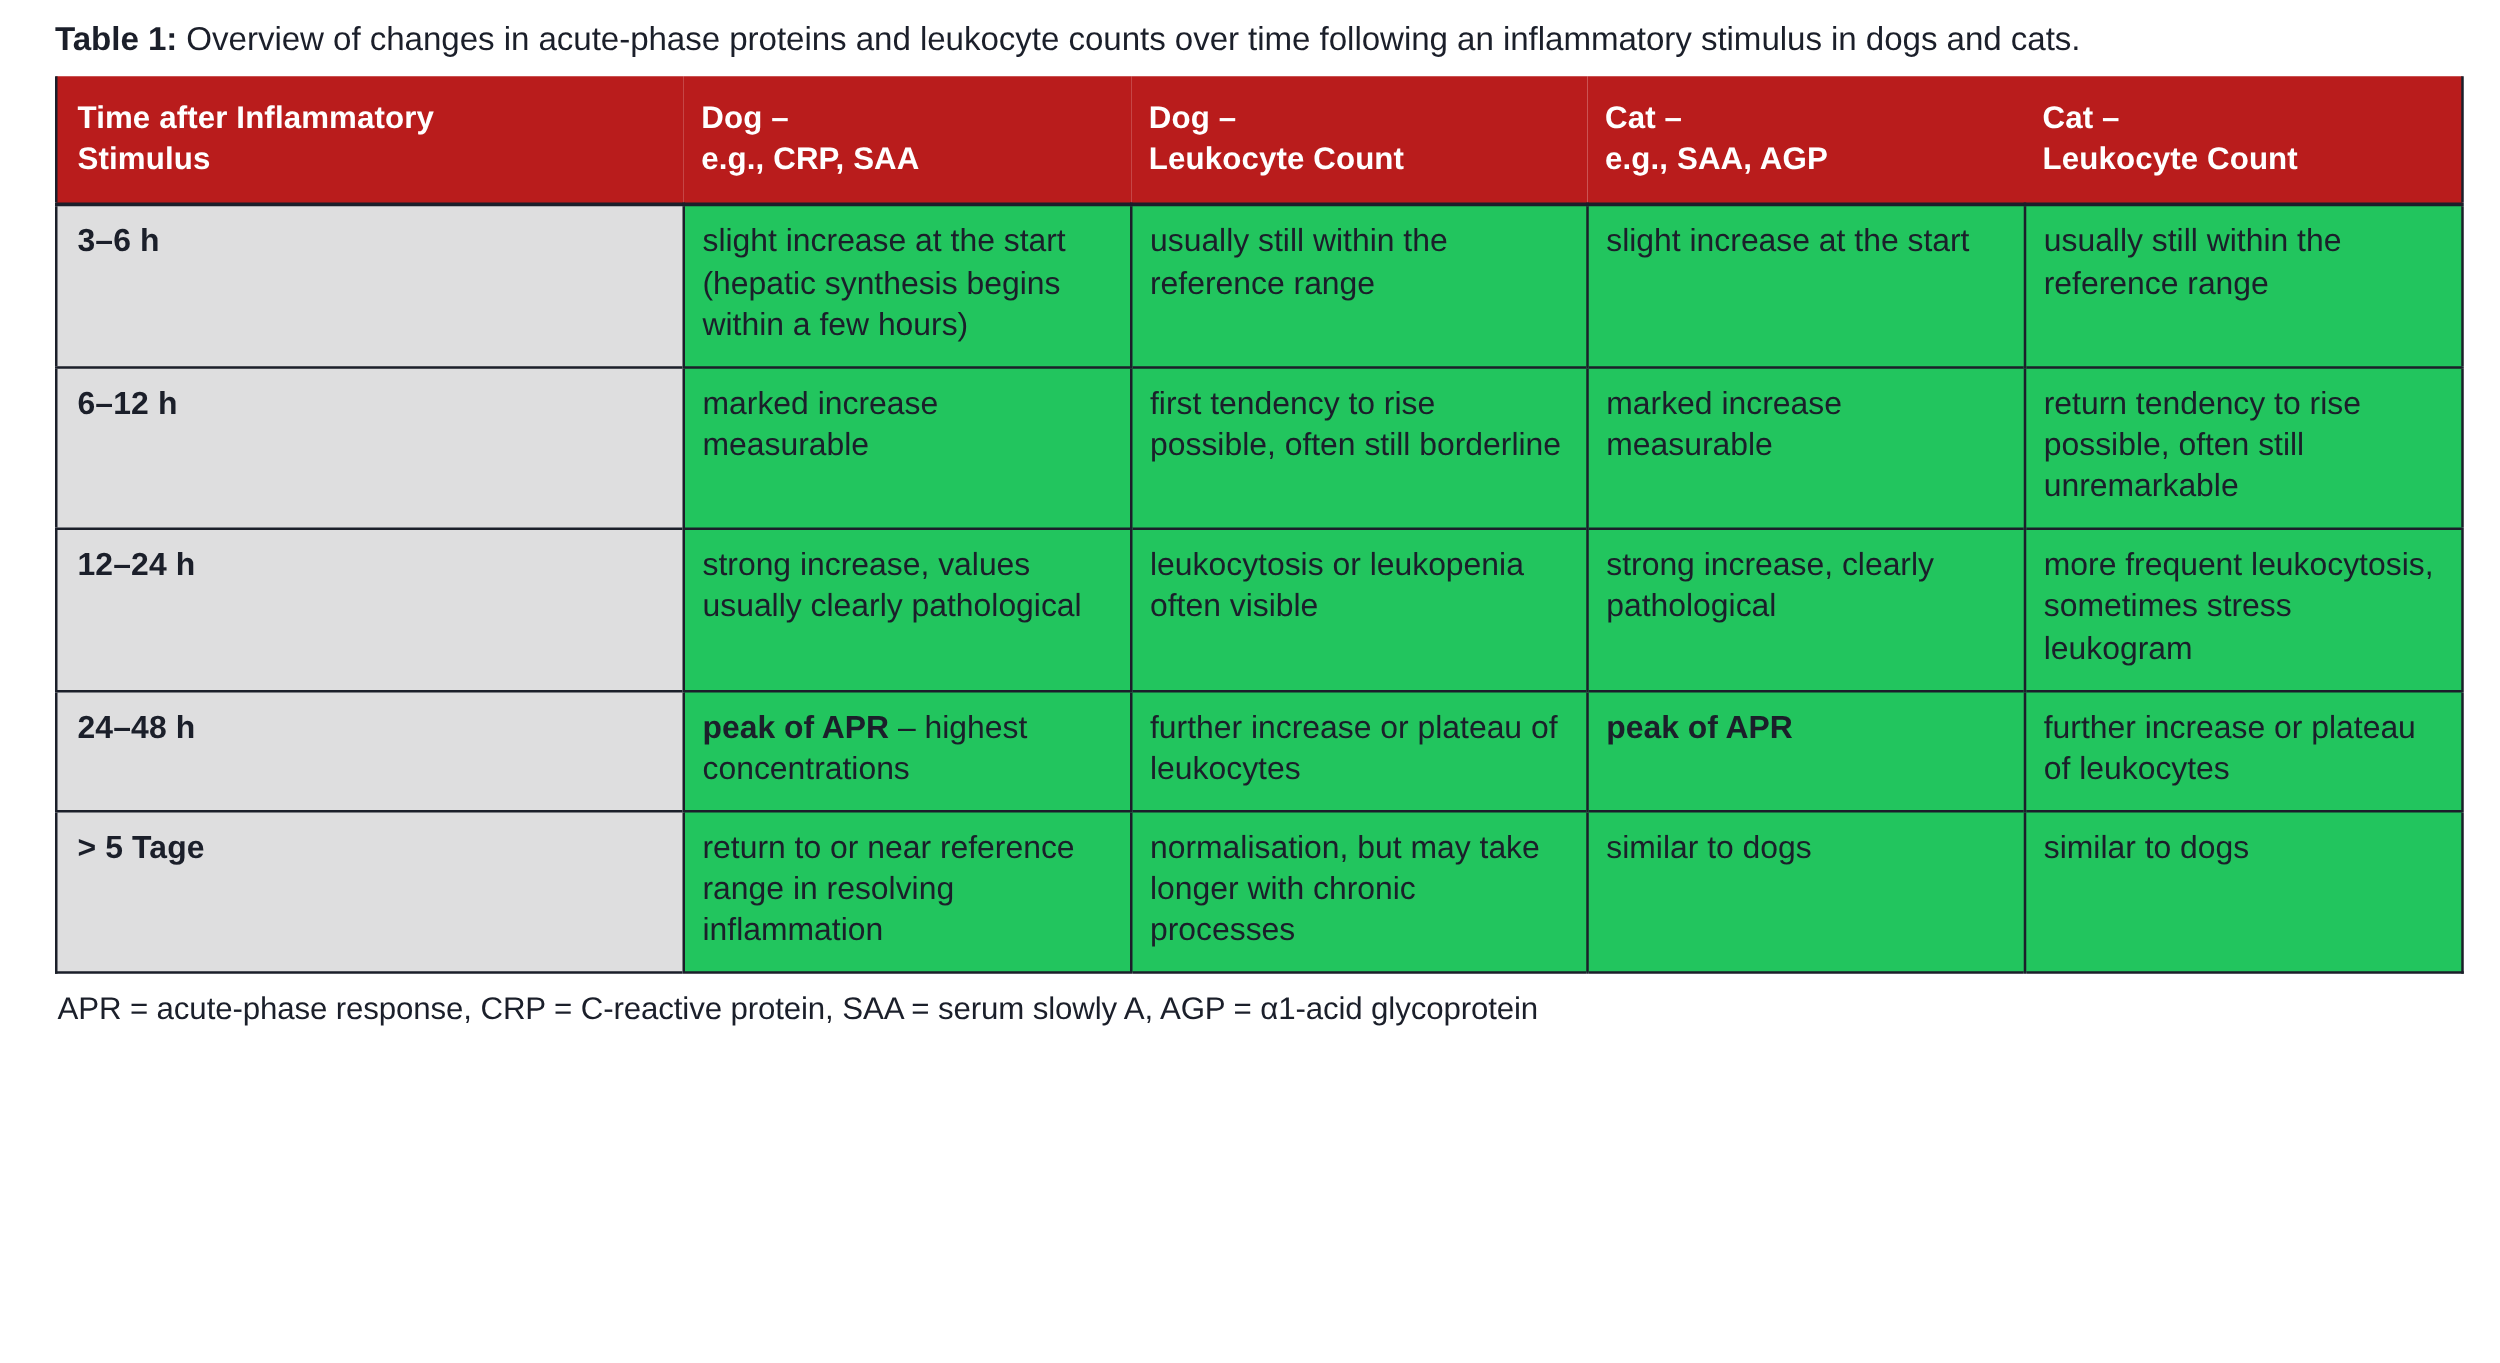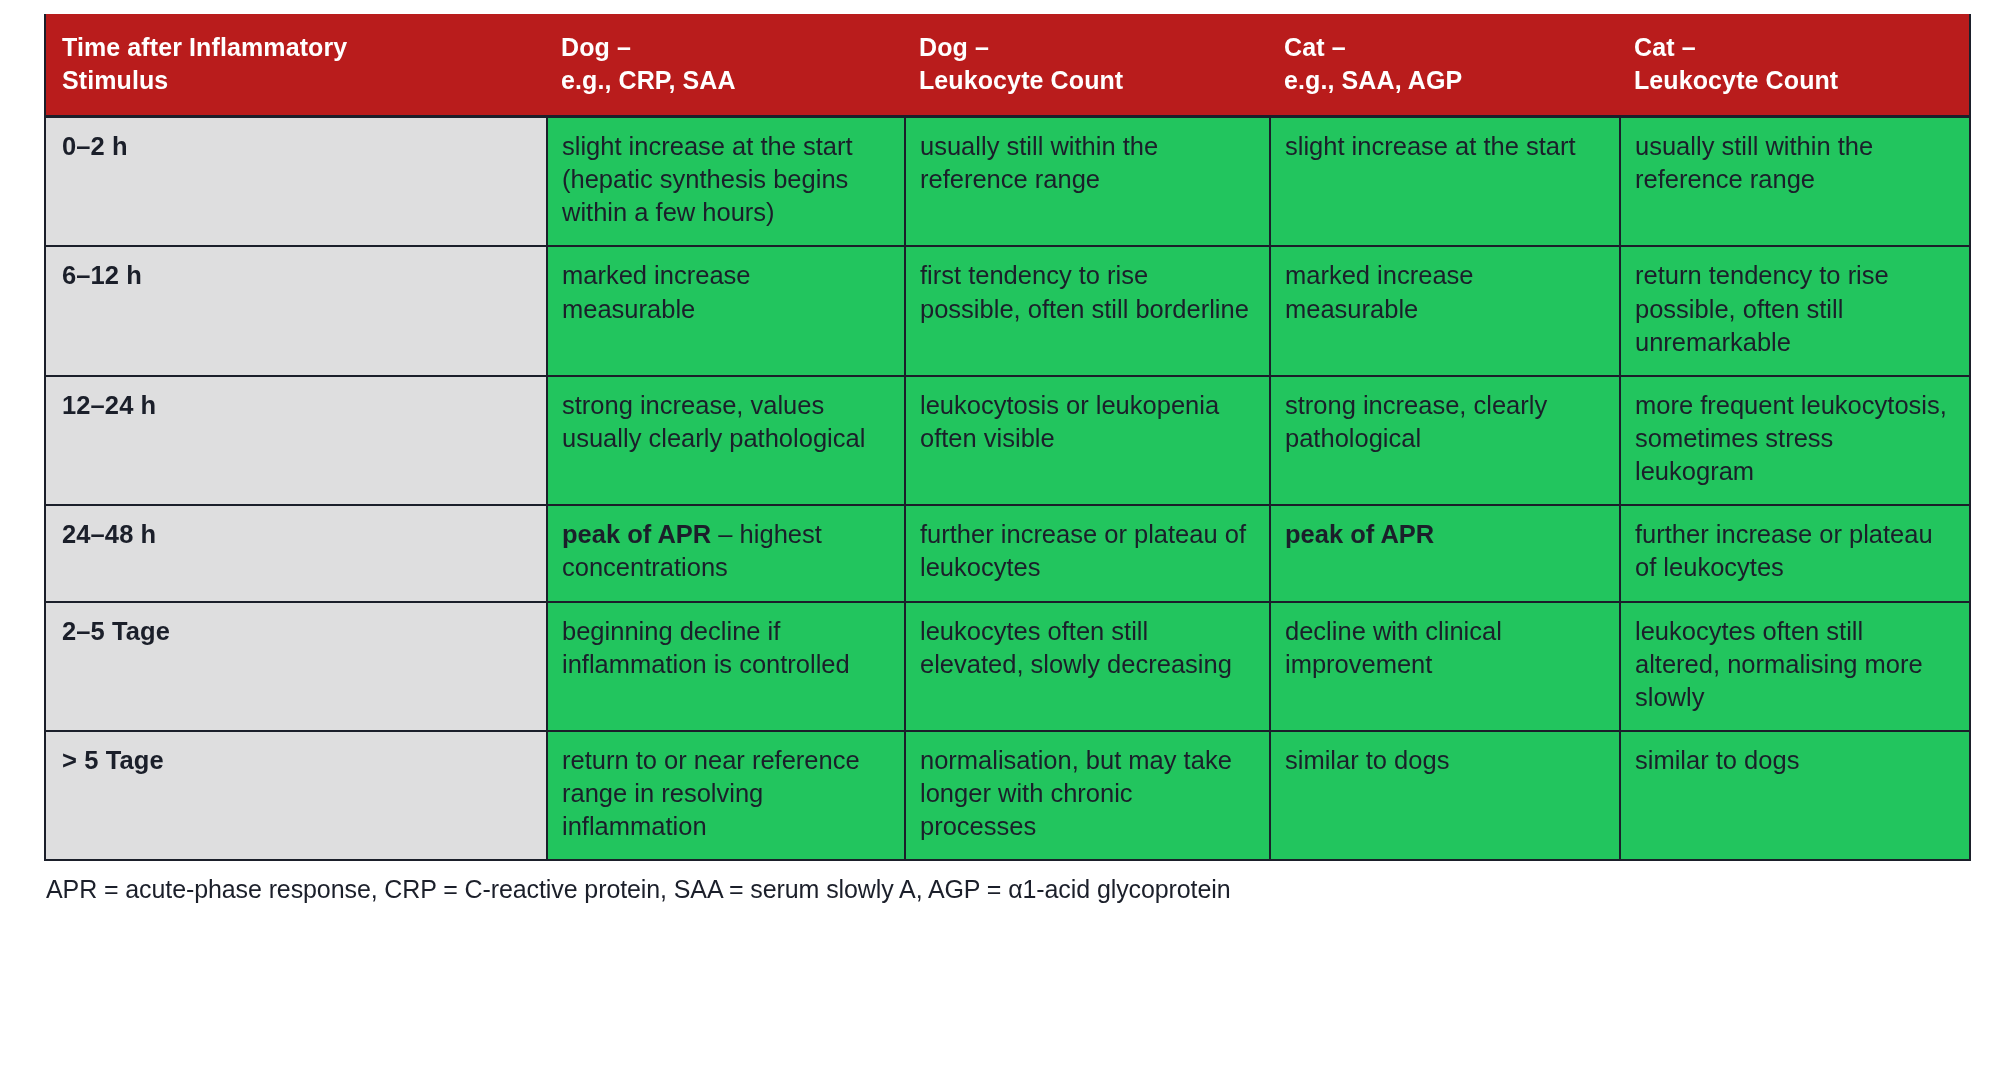--- a/index.html
+++ b/index.html
@@ -93,20 +93,23 @@
     margin-top: 12px;
     padding-left: 2px;
     letter-spacing: -0.1px;
   }
 </style>
 </head>
 <body>
 
 <div class="page">
 
+  <p class="caption">
+    <span class="lead">Table 1:</span><span> Overview of changes in acute-phase proteins and leukocyte counts over time following an inflammatory stimulus in dogs and cats.</span>
+  </p>
 
   <table class="tbl">
     <colgroup>
       <col class="c0">
         <col class="c1">
         <col class="c2">
         <col class="c3">
         <col class="c4">
     </colgroup>
     <thead>
@@ -129,21 +132,21 @@
         </th>
         <th>
           <span>Cat –</span><br>
           <span>Leukocyte Count</span>
         </th>
       </tr>
     </thead>
     <tbody>
 
       <tr>
-        <td class="timecell">0–2 h</td>
+        <td class="timecell">3–6 h</td>
         <td>slight increase at the start (hepatic synthesis begins within a few hours)</td>
         <td>usually still within the reference range</td>
         <td>slight increase at the start</td>
         <td>usually still within the reference range</td>
       </tr>
 
       <tr>
         <td class="timecell">6–12 h</td>
         <td>marked increase measurable</td>
         <td>first tendency to rise possible, often still borderline</td>
@@ -160,27 +163,20 @@
       </tr>
 
       <tr>
         <td class="timecell">24–48 h</td>
         <td><b>peak of APR</b><span> – highest concentrations</span></td>
         <td>further increase or plateau of leukocytes</td>
         <td><b>peak of APR</b><span></span></td>
         <td>further increase or plateau of leukocytes</td>
       </tr>
 
-      <tr>
-        <td class="timecell">2–5 Tage</td>
-        <td>beginning decline if inflammation is controlled</td>
-        <td>leukocytes often still elevated, slowly decreasing</td>
-        <td>decline with clinical improvement</td>
-        <td>leukocytes often still altered, normalising more slowly</td>
-      </tr>
 
       <tr>
         <td class="timecell">&gt; 5 Tage</td>
         <td>return to or near reference range in resolving inflammation</td>
         <td>normalisation, but may take longer with chronic processes</td>
         <td>similar to dogs</td>
         <td>similar to dogs</td>
       </tr>
 
     </tbody>

